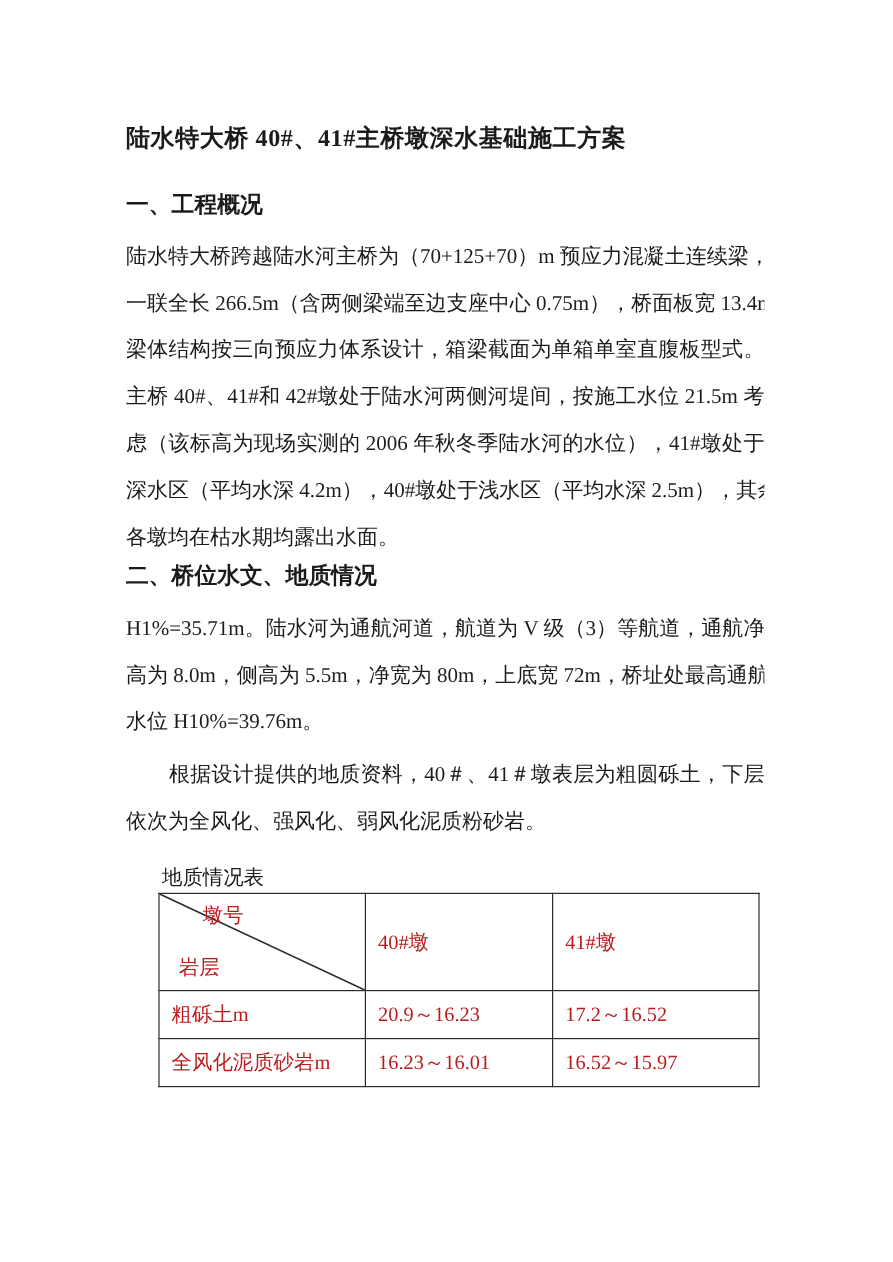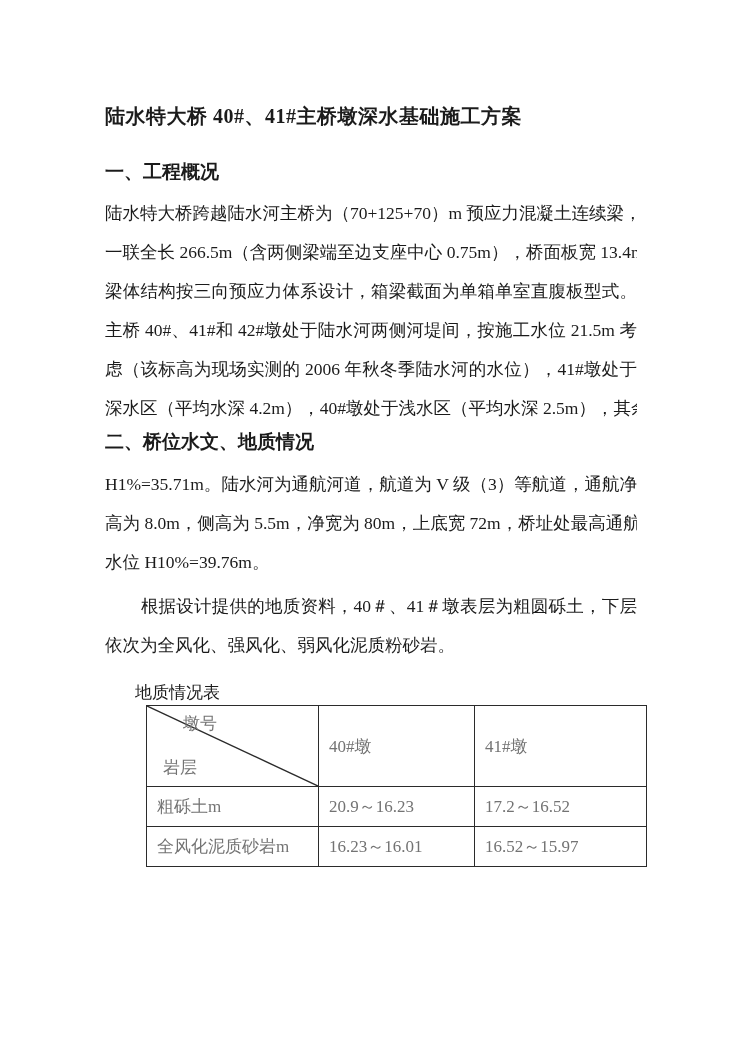--- a/index.html
+++ b/index.html
@@ -49,27 +49,27 @@
     text-align-last: left;
   }
   .pline.indent { text-indent: 2.05em; }
   .table-caption {
     margin-top: 16px;
     padding-left: 30px;
     font-size: 17px;
     line-height: 24px;
   }
   table.geo {
-    margin-left: 41px;
+    margin-left: 27px;
     margin-top: 0;
     border-collapse: collapse;
     table-layout: fixed;
     width: 500px;
     font-size: 17px;
-    color: #737373;
+    color: #b91c1c;
   }
   table.geo td, table.geo th {
     border: 1.5px solid #2b2b2b;
     font-weight: normal;
     text-align: left;
     vertical-align: middle;
     padding: 0 0 0 10px;
     box-sizing: border-box;
   }
   .col-label { width: 172px; }
@@ -107,20 +107,21 @@
 
   <div class="sec-heading h1">一、工程概况</div>
 
   <div class="para p1">
     <div class="pline">陆水特大桥跨越陆水河主桥为（70+125+70）m 预应力混凝土连续梁，</div>
     <div class="pline">一联全长 266.5m（含两侧梁端至边支座中心 0.75m），桥面板宽 13.4m。</div>
     <div class="pline">梁体结构按三向预应力体系设计，箱梁截面为单箱单室直腹板型式。</div>
     <div class="pline">主桥 40#、41#和 42#墩处于陆水河两侧河堤间，按施工水位 21.5m 考</div>
     <div class="pline">虑（该标高为现场实测的 2006 年秋冬季陆水河的水位），41#墩处于</div>
     <div class="pline">深水区（平均水深 4.2m），40#墩处于浅水区（平均水深 2.5m），其余</div>
+    <div class="pline last">各墩均在枯水期均露出水面。</div>
   </div>
 
   <div class="sec-heading h2">二、桥位水文、地质情况</div>
 
   <div class="para p2">
     <div class="pline">H1%=35.71m。陆水河为通航河道，航道为 V 级（3）等航道，通航净</div>
     <div class="pline">高为 8.0m，侧高为 5.5m，净宽为 80m，上底宽 72m，桥址处最高通航</div>
     <div class="pline last">水位 H10%=39.76m。</div>
   </div>
 

